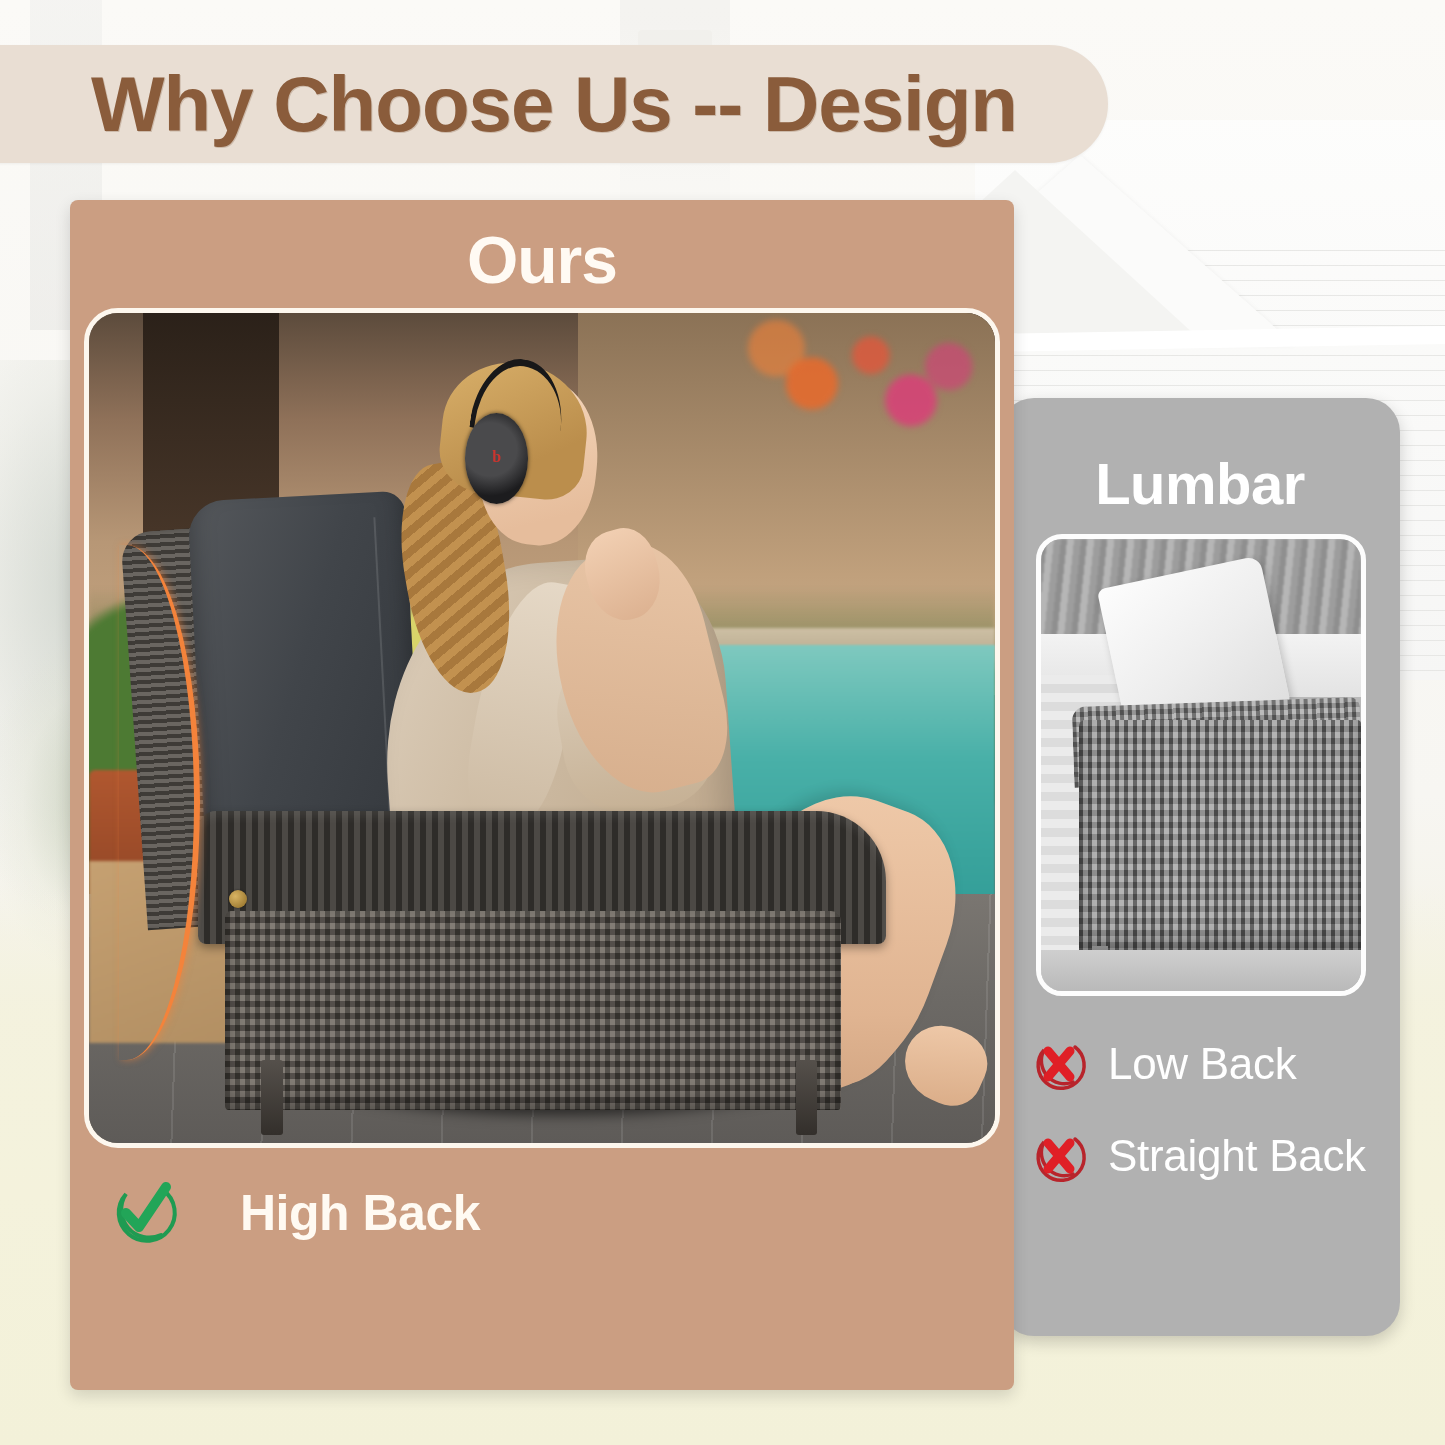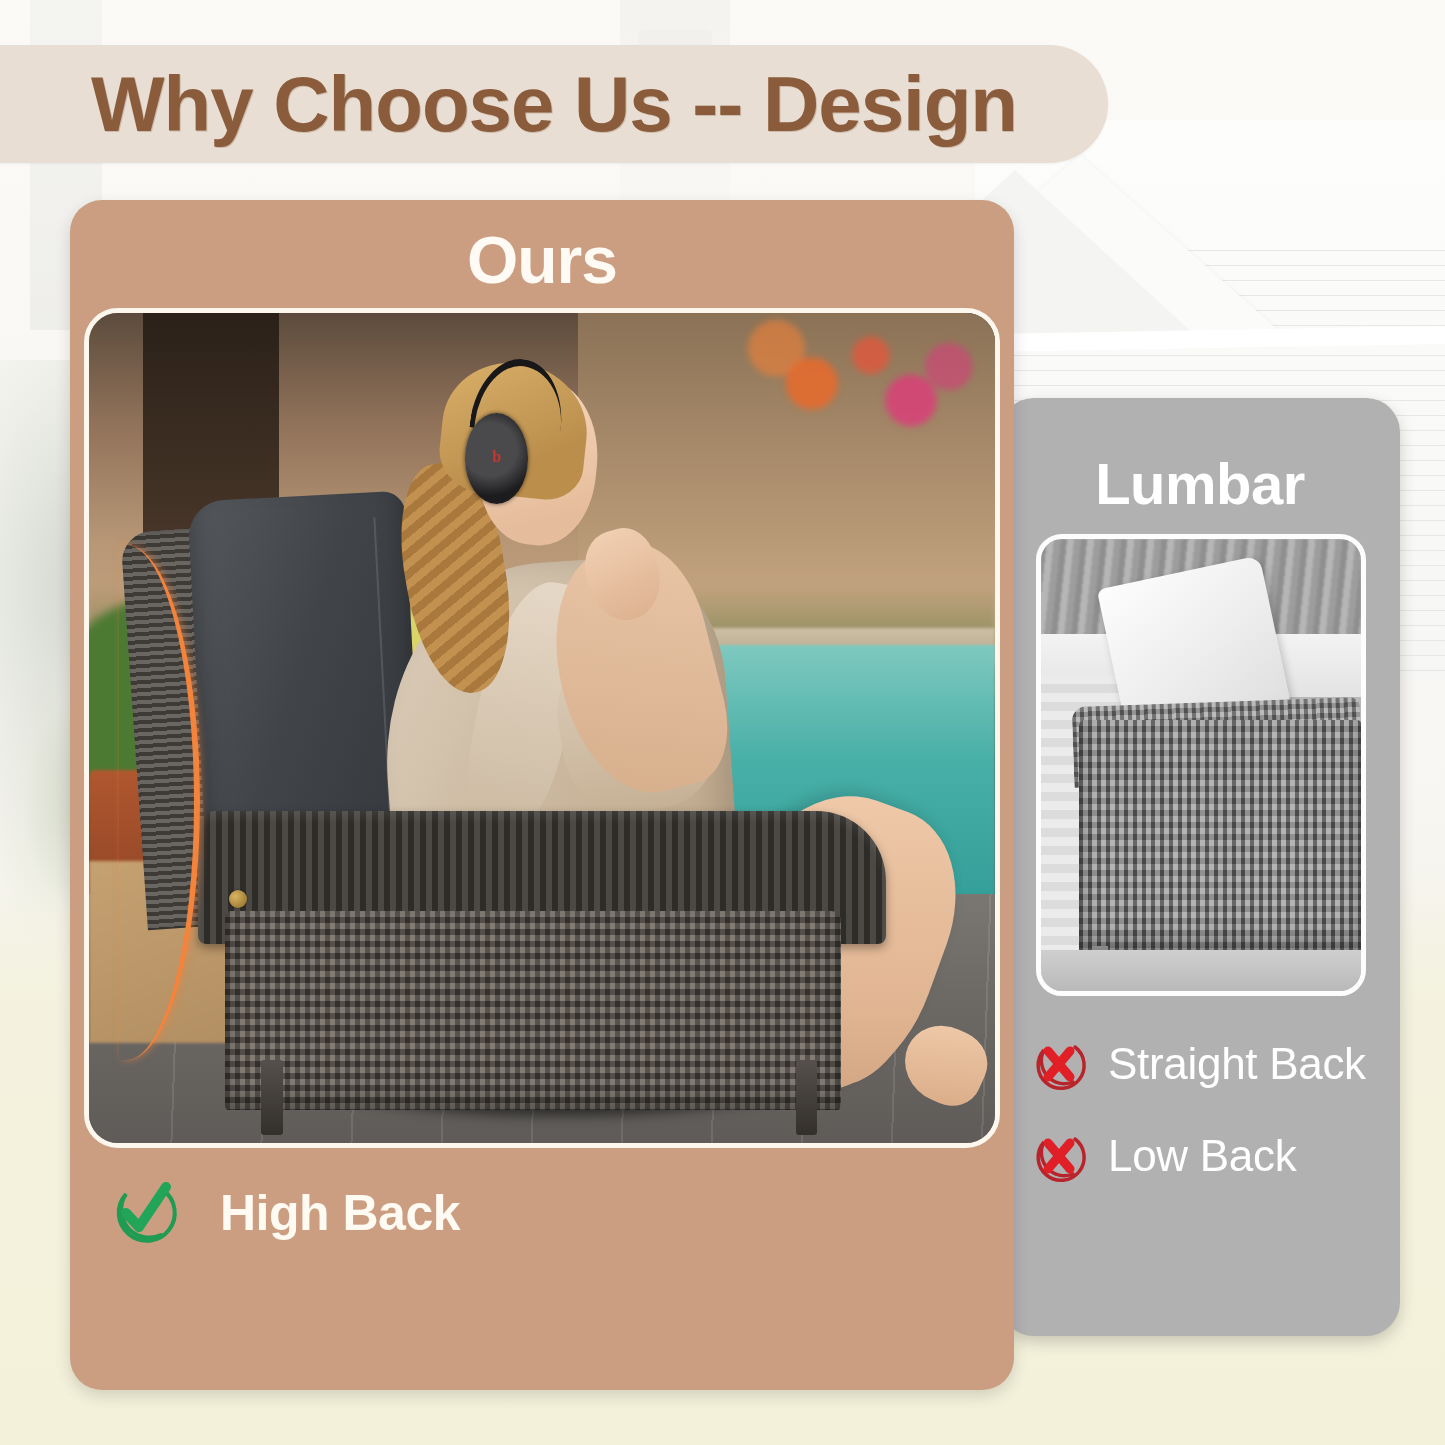--- a/index.html
+++ b/index.html
@@ -108,21 +108,21 @@
     white-space: nowrap;
     padding-left: 40px;
     text-shadow: 1px 1px 0 rgba(120,78,48,.25);
   }
 
   
   .ours-panel {
     position: absolute; left: 70px; top: 200px;
     width: 944px; height: 1190px;
     background: #cb9e82;
-    border-radius: 32px;
+    border-radius: 8px;
     box-shadow: 0 6px 16px rgba(0,0,0,.14);
     z-index: 4;
   }
   .ours-title {
     position: absolute; top: 22px; left: 0; width: 100%;
     text-align: center;
     color: #fffaf3;
     font-size: 66px;
     font-weight: 700;
     letter-spacing: -1px;
@@ -391,20 +391,21 @@
   }
 
   
   .ours-bullets {
     position: absolute; left: 36px; top: 975px;
     width: 880px;
   }
   .bullet-row {
     display: flex; align-items: center;
     margin-bottom: 36px;
+    gap: 20px;
   }
   .mark { flex: 0 0 auto; width: 76px; height: 76px; position: relative; }
   .label-ours {
     color: #fffaf2;
     font-size: 50px;
     font-weight: 700;
     margin-left: 38px;
     white-space: nowrap;
     letter-spacing: -.5px;
   }
@@ -540,31 +541,31 @@
 
     <div class="others-bullets">
       <div class="bullet-row-o">
         <div class="mark-o">
           <svg viewBox="0 0 62 62" width="62" height="62">
             <path d="M47 14 A23 23 0 1 1 16 17 A23 23 0 0 0 45 49" fill="none" stroke="#b8242b" stroke-width="3.5" stroke-linecap="round"></path>
             <path d="M20 18 L42 44" stroke="#e01f26" stroke-width="9" stroke-linecap="round"></path>
             <path d="M42 18 L20 44" stroke="#e01f26" stroke-width="9" stroke-linecap="round"></path>
           </svg>
         </div>
-        <div class="label-others">Straight Back</div>
+        <div class="label-others">Low Back</div>
       </div>
       <div class="bullet-row-o">
         <div class="mark-o">
           <svg viewBox="0 0 62 62" width="62" height="62">
             <path d="M47 14 A23 23 0 1 1 16 17 A23 23 0 0 0 45 49" fill="none" stroke="#b8242b" stroke-width="3.5" stroke-linecap="round"></path>
             <path d="M20 18 L42 44" stroke="#e01f26" stroke-width="9" stroke-linecap="round"></path>
             <path d="M42 18 L20 44" stroke="#e01f26" stroke-width="9" stroke-linecap="round"></path>
           </svg>
         </div>
-        <div class="label-others">Low Back</div>
+        <div class="label-others">Straight Back</div>
       </div>
     </div>
   </div>
 
   <div class="ours-panel">
     <div class="ours-title">Ours</div>
 
     <div class="ours-photo-frame">
       <div class="ph">
         <div class="ph-wall"></div>

